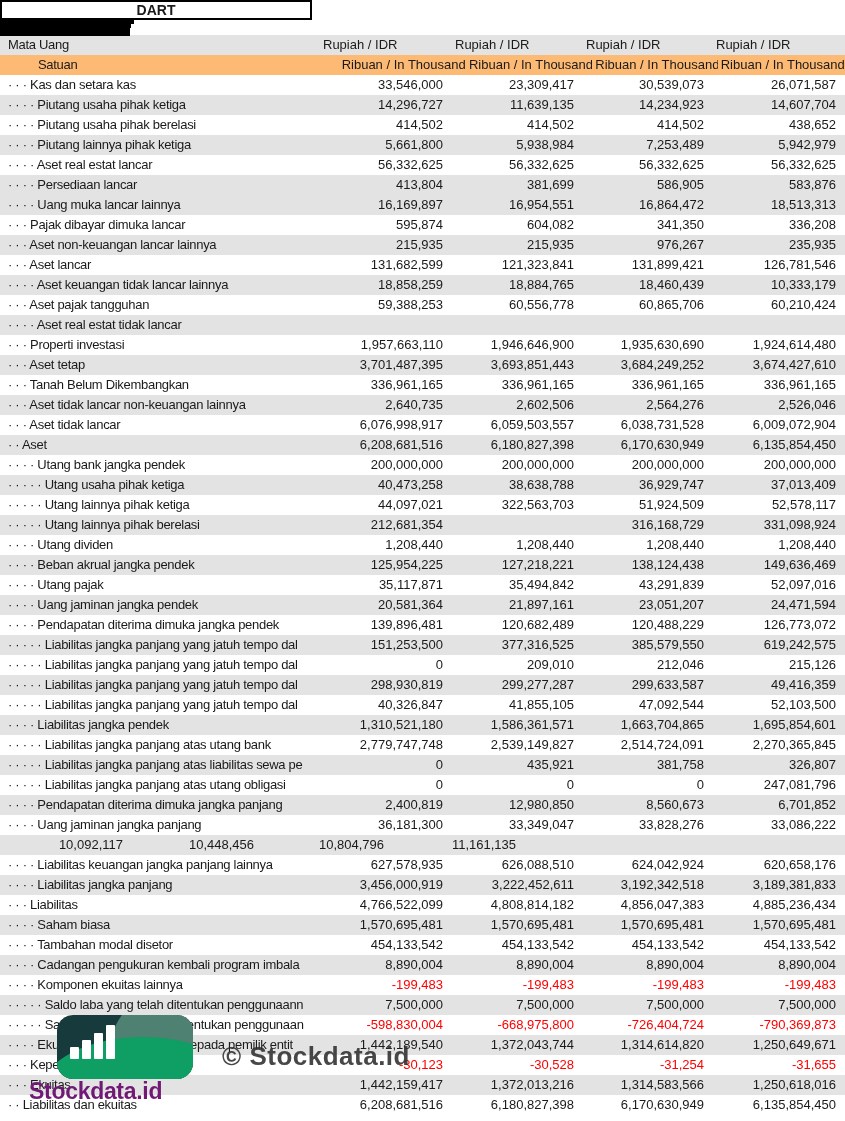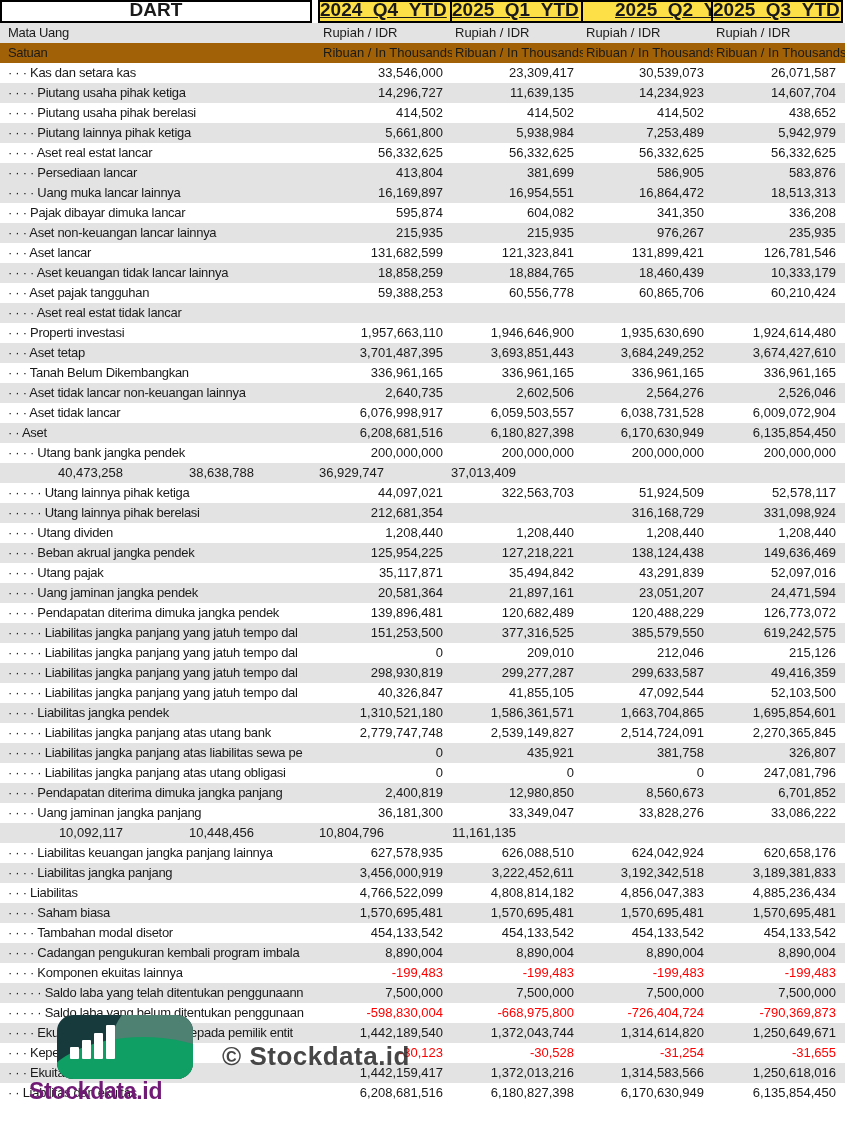--- a/index.html
+++ b/index.html
@@ -5,21 +5,21 @@
   html,body{margin:0;padding:0;background:#fff;}
   .sheet{
     position:relative;
     width:845px;height:1121px;
     background:#fff;
     font-family:"Liberation Sans",sans-serif;
     color:#1a1a1a;
     overflow:hidden;
   }
   
-  .header{display:flex;height:23px;font-weight:bold;font-size:19px;}
+  .header{display:flex;height:35px;font-weight:bold;font-size:14px;flex-direction:column;}
   .hdr-label{
     width:312px;box-sizing:border-box;border:2px solid #000;
     text-align:center;line-height:16px;background:#fff;
   }
   .hdr-gap{width:6px;}
   .hdr-cell{
     box-sizing:border-box;border:2px solid #000;margin-left:-2px;
     line-height:16px;background:#fde047;white-space:nowrap;overflow:hidden;text-decoration:underline;
   }
   .hdr-cell.w0{width:134px;margin-left:0;}
@@ -32,21 +32,21 @@
   .c-label{width:320px;padding-left:8px;letter-spacing:-0.3px;}
   .c-v0{width:132px;}
   .c-v1{width:131px;}
   .c-v2{width:130px;}
   .c-v3{width:132px;}
   .val{text-align:right;padding-right:9px;}
   .row.meta .val{text-align:left;padding-left:3px;padding-right:0;}
   .row.odd{background:#ffffff;}
   .row.even{background:#e3e3e3;}
   .row.meta-0{background:#e3e3e3;}
-  .row.meta-1{background:#a16207;}
+  .row.meta-1{background:#fdba74;padding-left:30px;}
   .neg{color:#fe0000;}
   
   .wm-logo{
     position:absolute;left:57px;top:1015px;width:136px;height:64px;
     border-radius:16px;background:#173a3d;overflow:hidden;z-index:5;
   }
   .wm-logo .circ1{position:absolute;right:-22px;top:-20px;width:104px;height:104px;border-radius:50%;background:#4e8172;}
   .wm-logo .circ2{position:absolute;left:-14px;bottom:-62px;width:200px;height:104px;border-radius:50%;background:#0f9e63;}
   .wm-logo .bar{position:absolute;background:#fff;width:9px;border-radius:1px;}
   .wm-logo .b1{left:13px;bottom:20px;height:12px;}
@@ -249,20 +249,21 @@
 
   <div class="row odd">
     <div class="cell c-label">· · · · Utang bank jangka pendek</div>
     <div class="cell val c-v0">200,000,000</div>
     <div class="cell val c-v1">200,000,000</div>
     <div class="cell val c-v2">200,000,000</div>
     <div class="cell val c-v3">200,000,000</div>
   </div>
 
   <div class="row even">
+    <div class="cell c-label">· · · · · Utang usaha pihak ketiga</div>
     <div class="cell val c-v0">40,473,258</div>
     <div class="cell val c-v1">38,638,788</div>
     <div class="cell val c-v2">36,929,747</div>
     <div class="cell val c-v3">37,013,409</div>
   </div>
 
   <div class="row odd">
     <div class="cell c-label">· · · · · Utang lainnya pihak ketiga</div>
     <div class="cell val c-v0">44,097,021</div>
     <div class="cell val c-v1">322,563,703</div>

